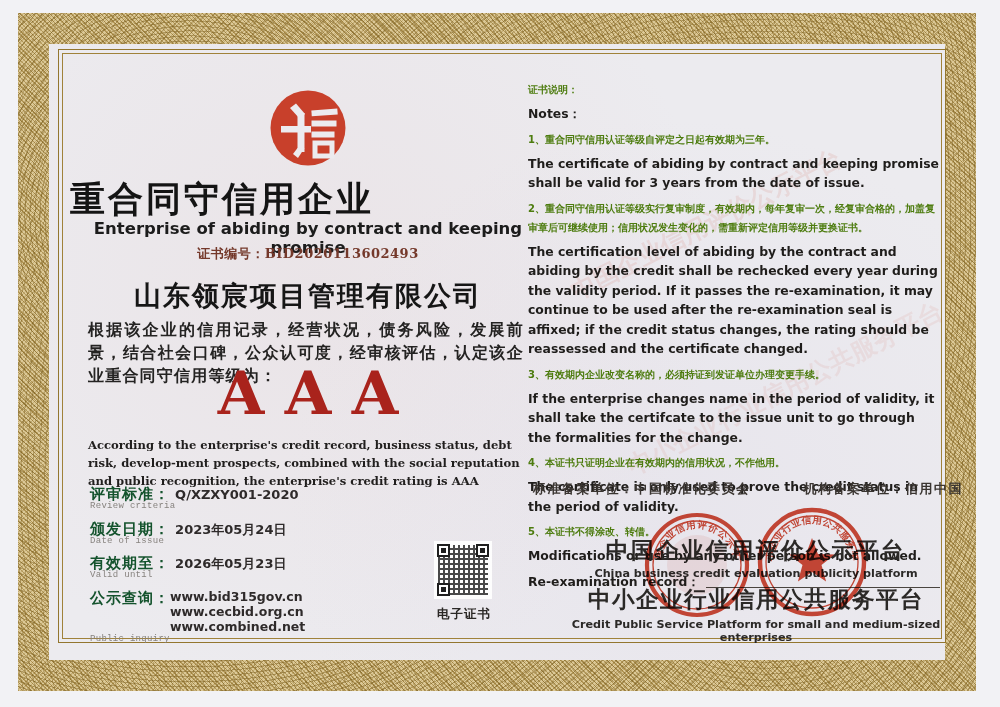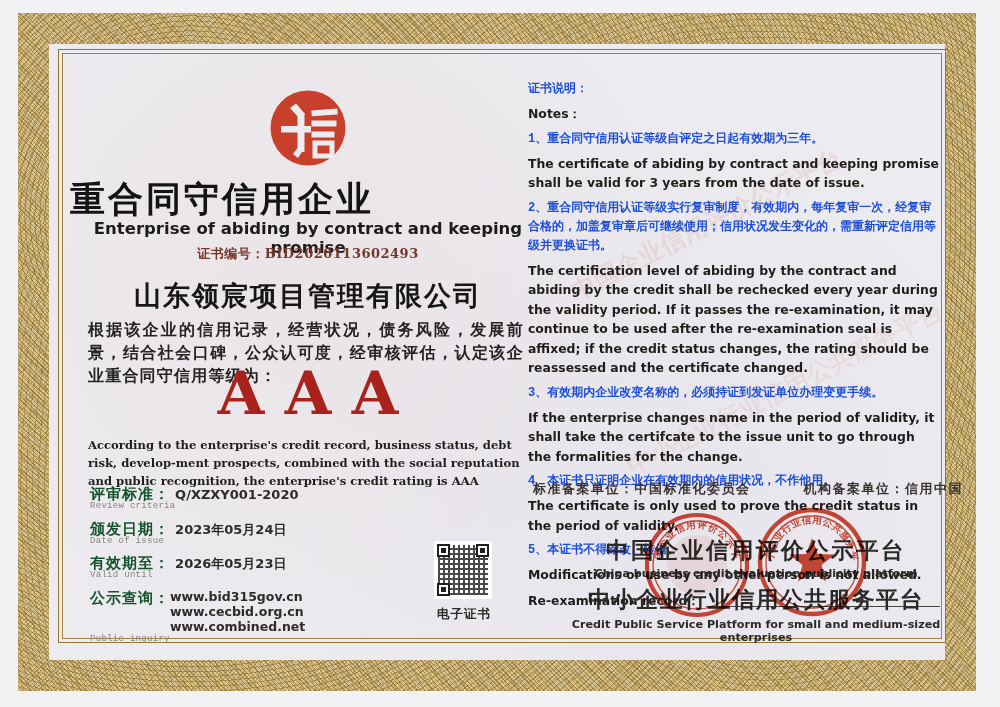--- a/index.html
+++ b/index.html
@@ -63,21 +63,21 @@
       opacity:.85;}
   .finder{position:absolute;width:13px;height:13px;border:2.5px solid #1e1e1e;
       background:#fdfdfd;box-sizing:border-box;}
   .finder::after{content:"";position:absolute;inset:2px;background:#1e1e1e;}
   .f-tl{left:1px;top:1px;} .f-tr{right:1px;top:1px;} .f-bl{left:1px;bottom:1px;}
   .qr-label{left:426px;top:606px;width:76px;text-align:center;
       font-size:12.5px;font-weight:700;color:#2b2826;letter-spacing:1px;}
 
   
   .notes{left:528px;top:80px;width:414px;color:#26231f;}
-  .notes .cnl{font-size:12px;font-weight:600;color:#1d4ed8;line-height:19px;margin:0 0 5px;font-family:Liberation Mono, monospace;}
+  .notes .cnl{font-size:10px;font-weight:600;color:#4d7c0f;line-height:19px;margin:0 0 5px;}
   .notes .enl{font-size:12.4px;font-weight:600;color:#1f1d1b;line-height:19.5px;margin:0 0 6px;}
   .record-en{display:flex;align-items:flex-end;}
   .record-line{flex:1;border-bottom:1.4px solid #4a4540;margin:0 2px 3px 6px;}
 
   .filing{left:533px;top:480px;width:420px;display:flex;gap:53px;
       font-size:13px;font-weight:700;color:#3a3531;letter-spacing:1.5px;white-space:nowrap;}
 
   .platform{left:540px;top:535px;width:432px;text-align:center;color:#2b2927;}
   .platform .p-cn1{font-size:22.5px;font-weight:800;letter-spacing:2.5px;}
   .platform .p-en1{font-size:11.2px;font-weight:700;margin-top:1px;}

